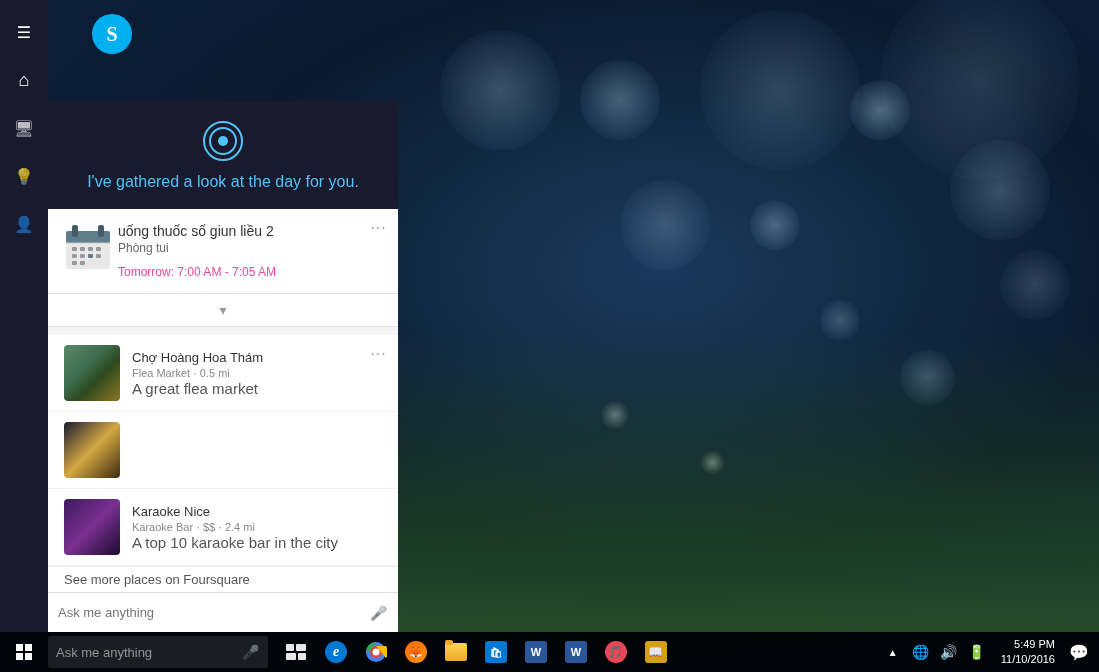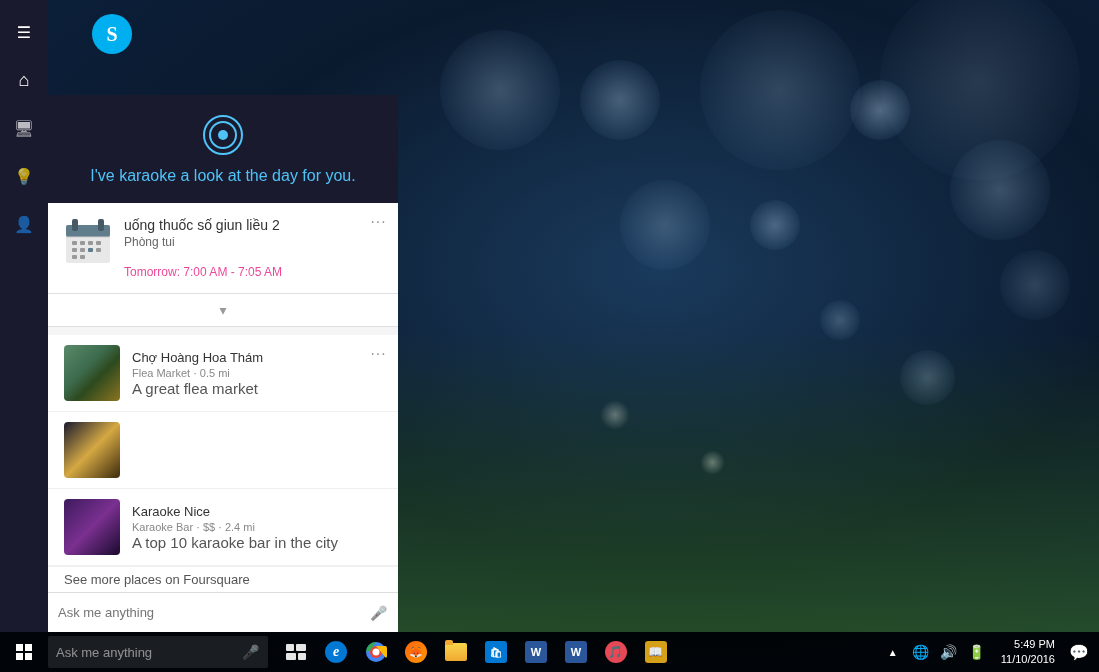--- a/index.html
+++ b/index.html
@@ -229,21 +229,21 @@
       max-height: 490px;
     }
 
     
     .calendar-card {
       background: white;
       margin: 0;
       padding: 14px 16px;
       display: flex;
       align-items: flex-start;
-      gap: 12px;
+      gap: 6px;
       border-bottom: 1px solid #e0e0e0;
       position: relative;
     }
 
     .calendar-icon {
       width: 48px;
       height: 48px;
       flex-shrink: 0;
     }
 
@@ -255,21 +255,21 @@
     .calendar-info h3 {
       font-size: 14px;
       font-weight: 500;
       color: #333;
       margin-bottom: 2px;
     }
 
     .calendar-info .room {
       font-size: 12px;
       color: #666;
-      margin-bottom: 16px;
+      margin-bottom: 10px;
     }
 
     .calendar-info .time {
       font-size: 12px;
       color: #ec4899;
     }
 
     .more-options {
       position: absolute;
       top: 10px;
@@ -461,21 +461,21 @@
     <span>👤</span>
   </div>
 </div>
 
 <div id="cortana-panel">
 
   <div id="cortana-header">
     <div class="cortana-logo">
       <div class="cortana-circle-inner"></div>
     </div>
-    <div class="cortana-greeting">I've karaoke a look at the day for you.</div>
+    <div class="cortana-greeting">I've gathered a look at the day for you.</div>
   </div>
 
   <div id="cortana-content">
 
     <div class="calendar-card">
       <div class="calendar-icon">
         <svg class="cal-icon-svg" viewBox="0 0 48 48" xmlns="http://www.w3.org/2000/svg">
           <rect x="2" y="8" width="44" height="38" rx="2" fill="#e8e8e8"></rect>
           <rect x="2" y="8" width="44" height="12" rx="2" fill="#607d8b"></rect>
           <rect x="8" y="2" width="6" height="12" rx="2" fill="#455a64"></rect>

